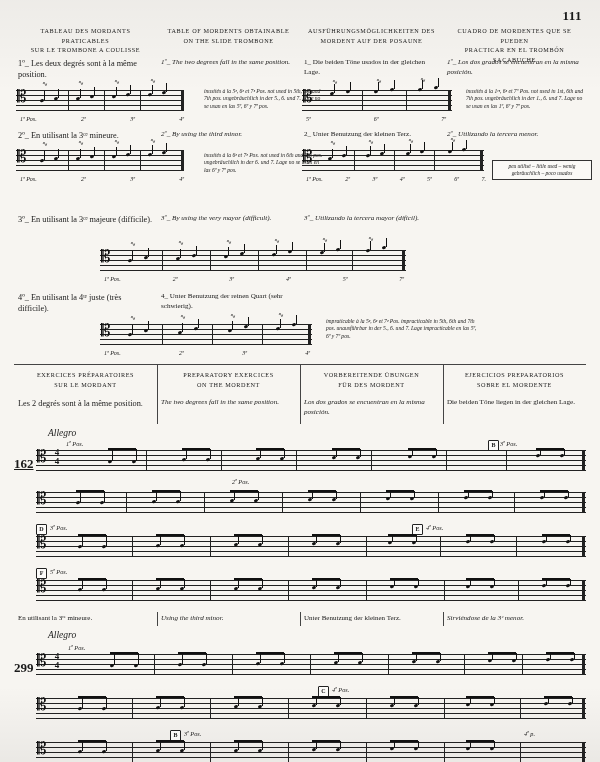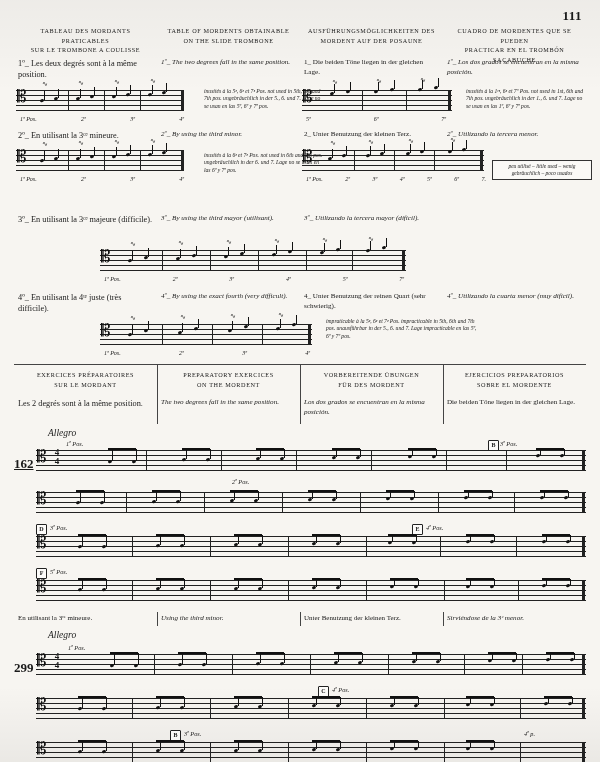--- a/index.html
+++ b/index.html
@@ -227,21 +227,21 @@
     </div>
     <div class="lang-col">
       <div class="lang-title">CUADRO DE MORDENTES QUE SE PUEDEN</div>
       <div class="lang-title">PRACTICAR EN EL TROMBÓN SACABUCHE</div>
     </div>
   </div>
 
   <div class="rule-row" style="top:58px;">
     <div class="rule-cell lg">1º_ Les deux degrés sont à la même position.</div>
     <div class="rule-cell it">1º_ The two degrees fall in the same position.</div>
-    <div class="rule-cell">1_ Die beiden Töne liegen in der gleichen Lage.</div>
+    <div class="rule-cell">1_ Die beiden Töne usados in der gleichen Lage.</div>
     <div class="rule-cell it">1º_ Los dos grados se encuentran en la misma posición.</div>
   </div>
 
   <div class="staffbox" style="left:16px; top:88px; width:168px; height:26px;">
     <div class="staff">
       <div class="ln" style="top:2px"></div>
         <div class="ln" style="top:7px"></div>
       <div class="ln" style="top:12px"></div>
         <div class="ln" style="top:17px"></div>
       <div class="ln" style="top:22px"></div>
@@ -407,21 +407,21 @@
     <span>4ª</span>
     <span>5ª</span>
     <span>6ª</span>
     <span>7.</span>
   </div>
 
   <div class="box-note" style="left:492px; top:160px; width:92px;">peu utilisé – little used – wenig gebräuchlich – poco usados</div>
 
   <div class="rule-row" style="top:214px;">
     <div class="rule-cell lg">3º_ En utilisant la 3ᶜᵉ majeure (difficile).</div>
-    <div class="rule-cell it">3º_ By using the third mayor (utilisant).</div>
+    <div class="rule-cell it">3º_ By using the very mayor (difficult).</div>
     <div class="rule-cell it">3º_ Utilizando la tercera mayor (difícil).</div>
   </div>
 
   <div class="staffbox" style="left:100px; top:248px; width:306px; height:26px;">
     <div class="staff">
       <div class="ln" style="top:2px"></div>
         <div class="ln" style="top:7px"></div>
       <div class="ln" style="top:12px"></div>
         <div class="ln" style="top:17px"></div>
       <div class="ln" style="top:22px"></div>
@@ -468,23 +468,21 @@
     <span>1ª Pos.</span>
     <span>2ª</span>
     <span>3ª</span>
     <span>4ª</span>
     <span>5ª</span>
     <span>7ª</span>
   </div>
 
   <div class="rule-row" style="top:292px;">
     <div class="rule-cell lg">4º_ En utilisant la 4ᵗᵉ juste (très difficile).</div>
-    <div class="rule-cell it">4º_ By using the exact fourth (very difficult).</div>
     <div class="rule-cell">4_ Unter Benutzung der reinen Quart (sehr schwierig).</div>
-    <div class="rule-cell it">4º_ Utilizando la cuarta menor (muy difícil).</div>
   </div>
 
   <div class="staffbox" style="left:100px; top:322px; width:212px; height:26px;">
     <div class="staff">
       <div class="ln" style="top:2px"></div>
         <div class="ln" style="top:7px"></div>
       <div class="ln" style="top:12px"></div>
         <div class="ln" style="top:17px"></div>
       <div class="ln" style="top:22px"></div>
       <div class="clef" style="left:1px; top:0px;">𝄡</div>

